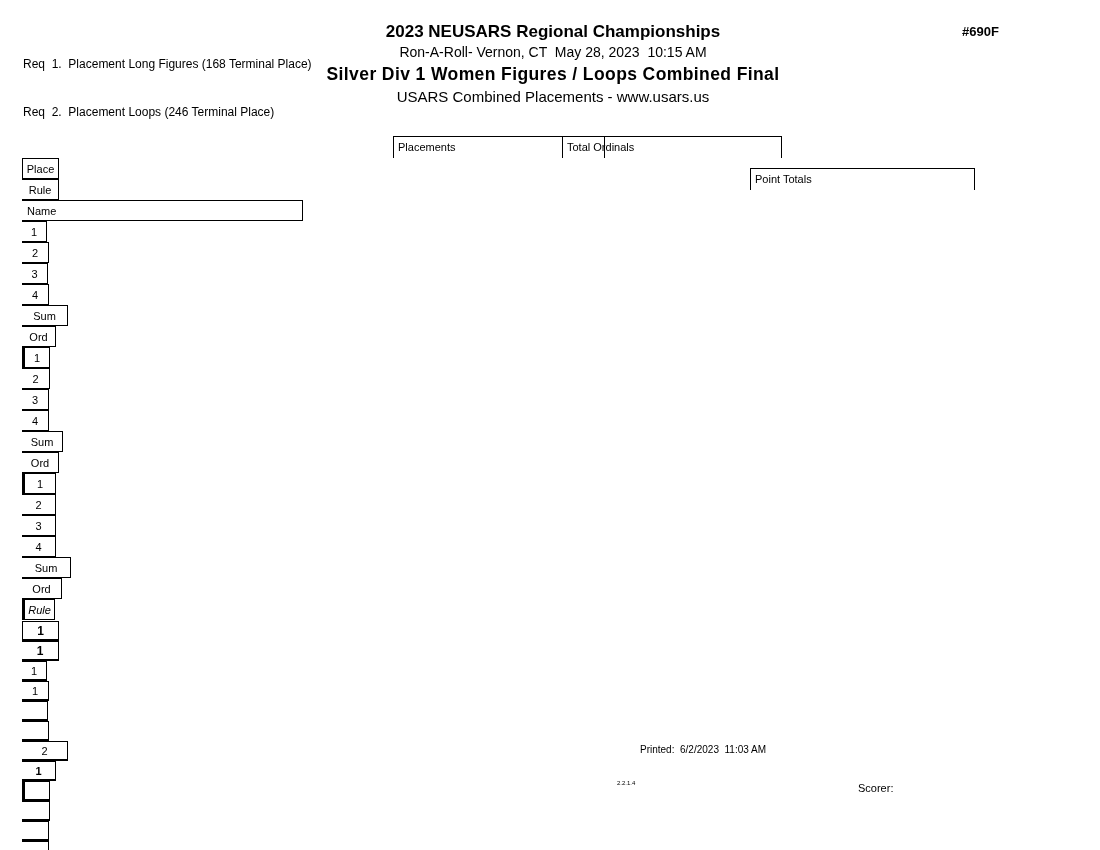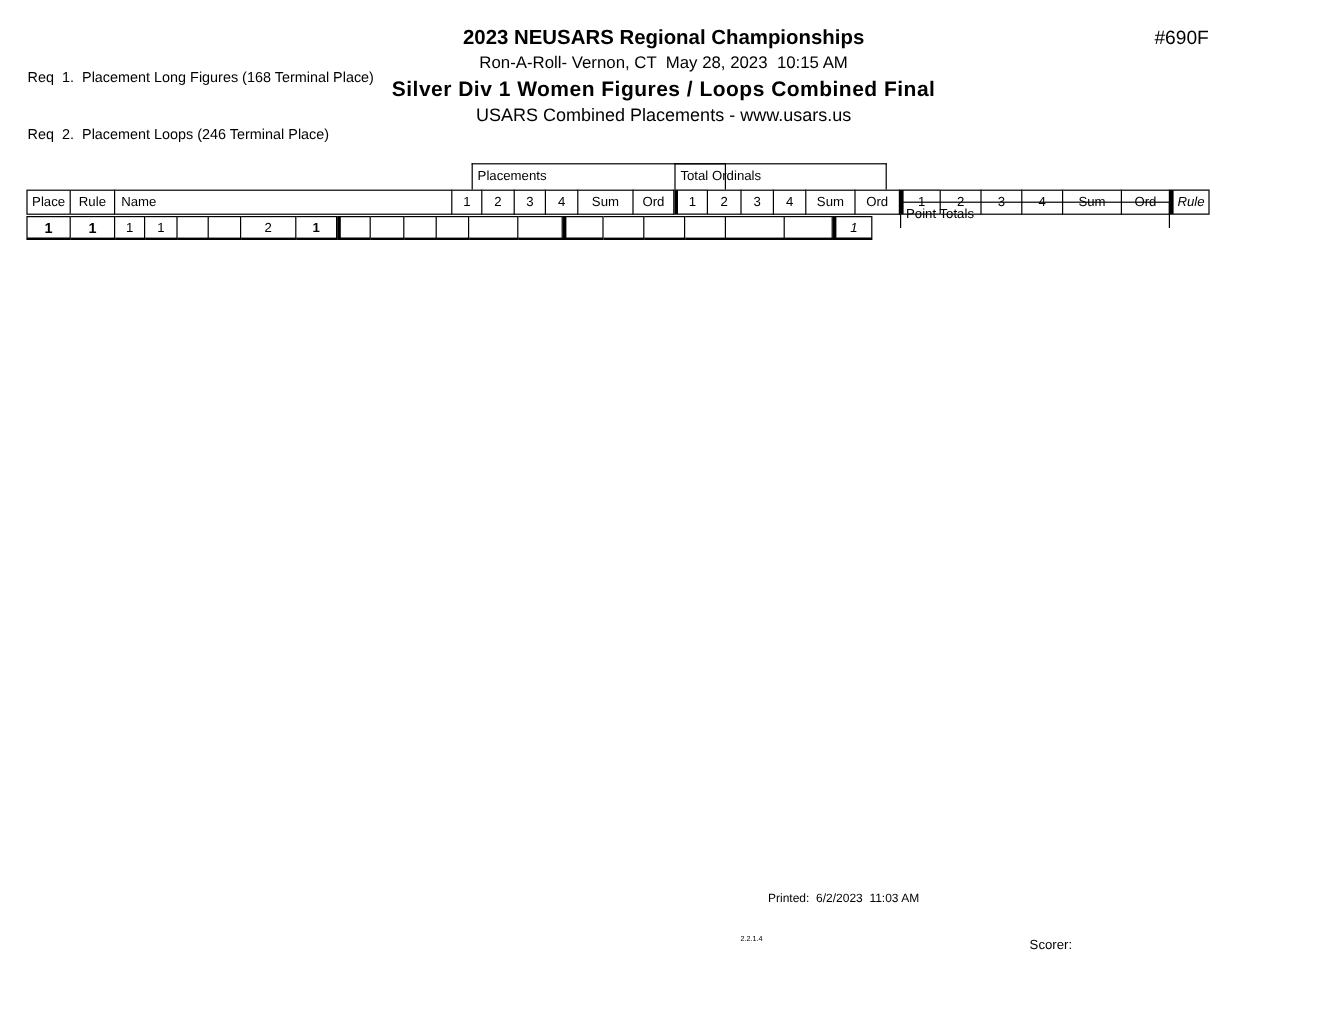--- a/index.html
+++ b/index.html
@@ -30,43 +30,43 @@
     text-align: center;
   }
   .h-title   { font-size: 17px;   font-weight: bold; height: 22px; white-space: pre; }
   .h-venue   { font-size: 14px;   height: 20px; white-space: pre; }
   .h-event   { font-size: 17.5px; font-weight: bold; height: 24px; letter-spacing: 0.4px; white-space: pre; }
   .h-sub     { font-size: 15px;   height: 22px; white-space: pre; }
   .event-number {
     position: absolute;
     left: 962px;
     top: 24px;
-    font-size: 16px;
-    font-weight: normal;
+    font-size: 13px;
+    font-weight: bold;
   }
 
   
   .results-table { position: absolute; left: 22px; top: 136px; }
 
   .group-row { position: relative; height: 22px; }
   .group-box {
     position: absolute;
     top: 0;
     height: 22px;
     box-sizing: border-box;
     border: 1px solid #000;
     border-bottom: none;
     font-size: 11px;
     padding: 4px 0 0 4px;
   }
   .gb-placements { left: 371px; width: 212px; }
-  .gb-ordinals   { left: 540px; width: 177px; }
+  .gb-ordinals   { left: 540px; width: 220px; }
   .gb-points     { left: 728px; width: 225px; margin-top: 32px; }
 
-  .row { display: flex; }
+  .row { display: flex; flex-direction: column; }
   .cell {
     box-sizing: border-box;
     flex: none;
     border-top: 1px solid #000;
     border-right: 1px solid #000;
     border-bottom: 1px solid #000;
     display: flex;
     align-items: center;
     justify-content: center;
     font-size: 11px;

